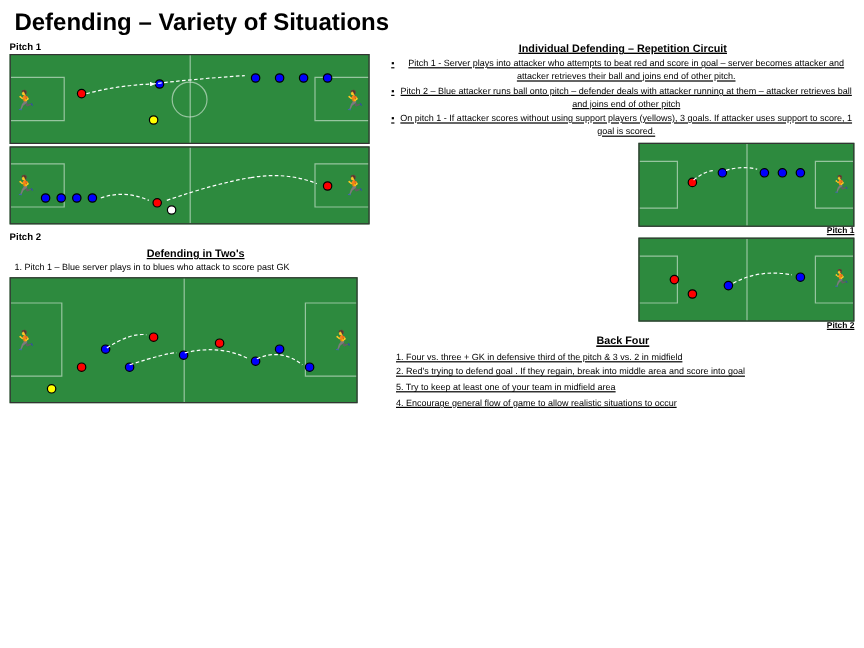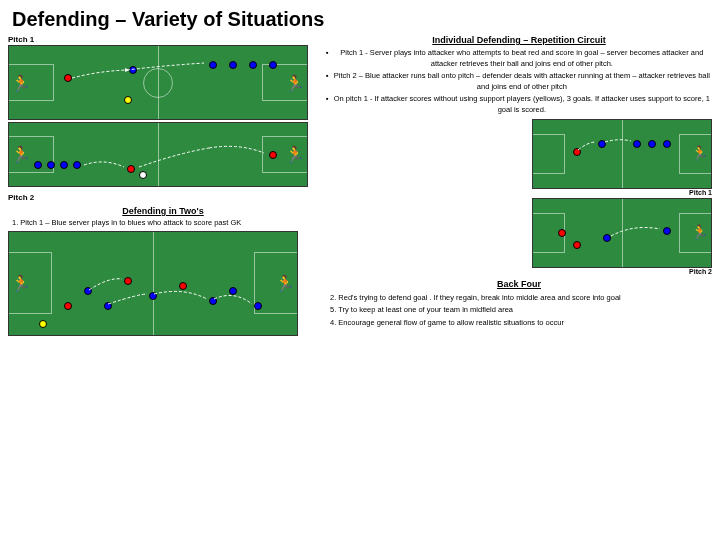--- a/index.html
+++ b/index.html
@@ -25,20 +25,21 @@
       gap: 8px;
     }
 
     .left-col {
       width: 310px;
       flex-shrink: 0;
     }
 
     .right-col {
       flex: 1;
+      text-decoration: underline;
     }
 
     
     .pitch-container {
       margin-bottom: 6px;
     }
 
     .pitch-label {
       font-size: 8px;
       font-weight: bold;
@@ -358,18 +359,19 @@
         <div class="player player-blue" style="left:130px;top:28px;"></div>
         <svg class="arrow-svg">
           <path d="M 78 37 Q 100 25 127 30" stroke="white" stroke-width="1" fill="none" class="dashed-path"></path>
         </svg>
       </div>
       <div style="font-size:7px;font-weight:bold;text-align:right;">Pitch 2</div>
     </div>
 
     <div class="back-four">
       <div class="back-four-title">Back Four</div>
+      <div class="numbered-text">1.  Four vs. three + GK in defensive third of the pitch &amp; 3 vs. 2 in midfield</div>
       <div class="numbered-text">2.  Red's trying to defend goal . If they regain, break into middle area and score into goal</div>
       <div class="numbered-text">5.  Try to keep at least one of your team in midfield area</div>
       <div class="numbered-text">4.  Encourage general flow of game to allow realistic situations to occur</div>
     </div>
   </div>
 </div>
 
 </body></html>

